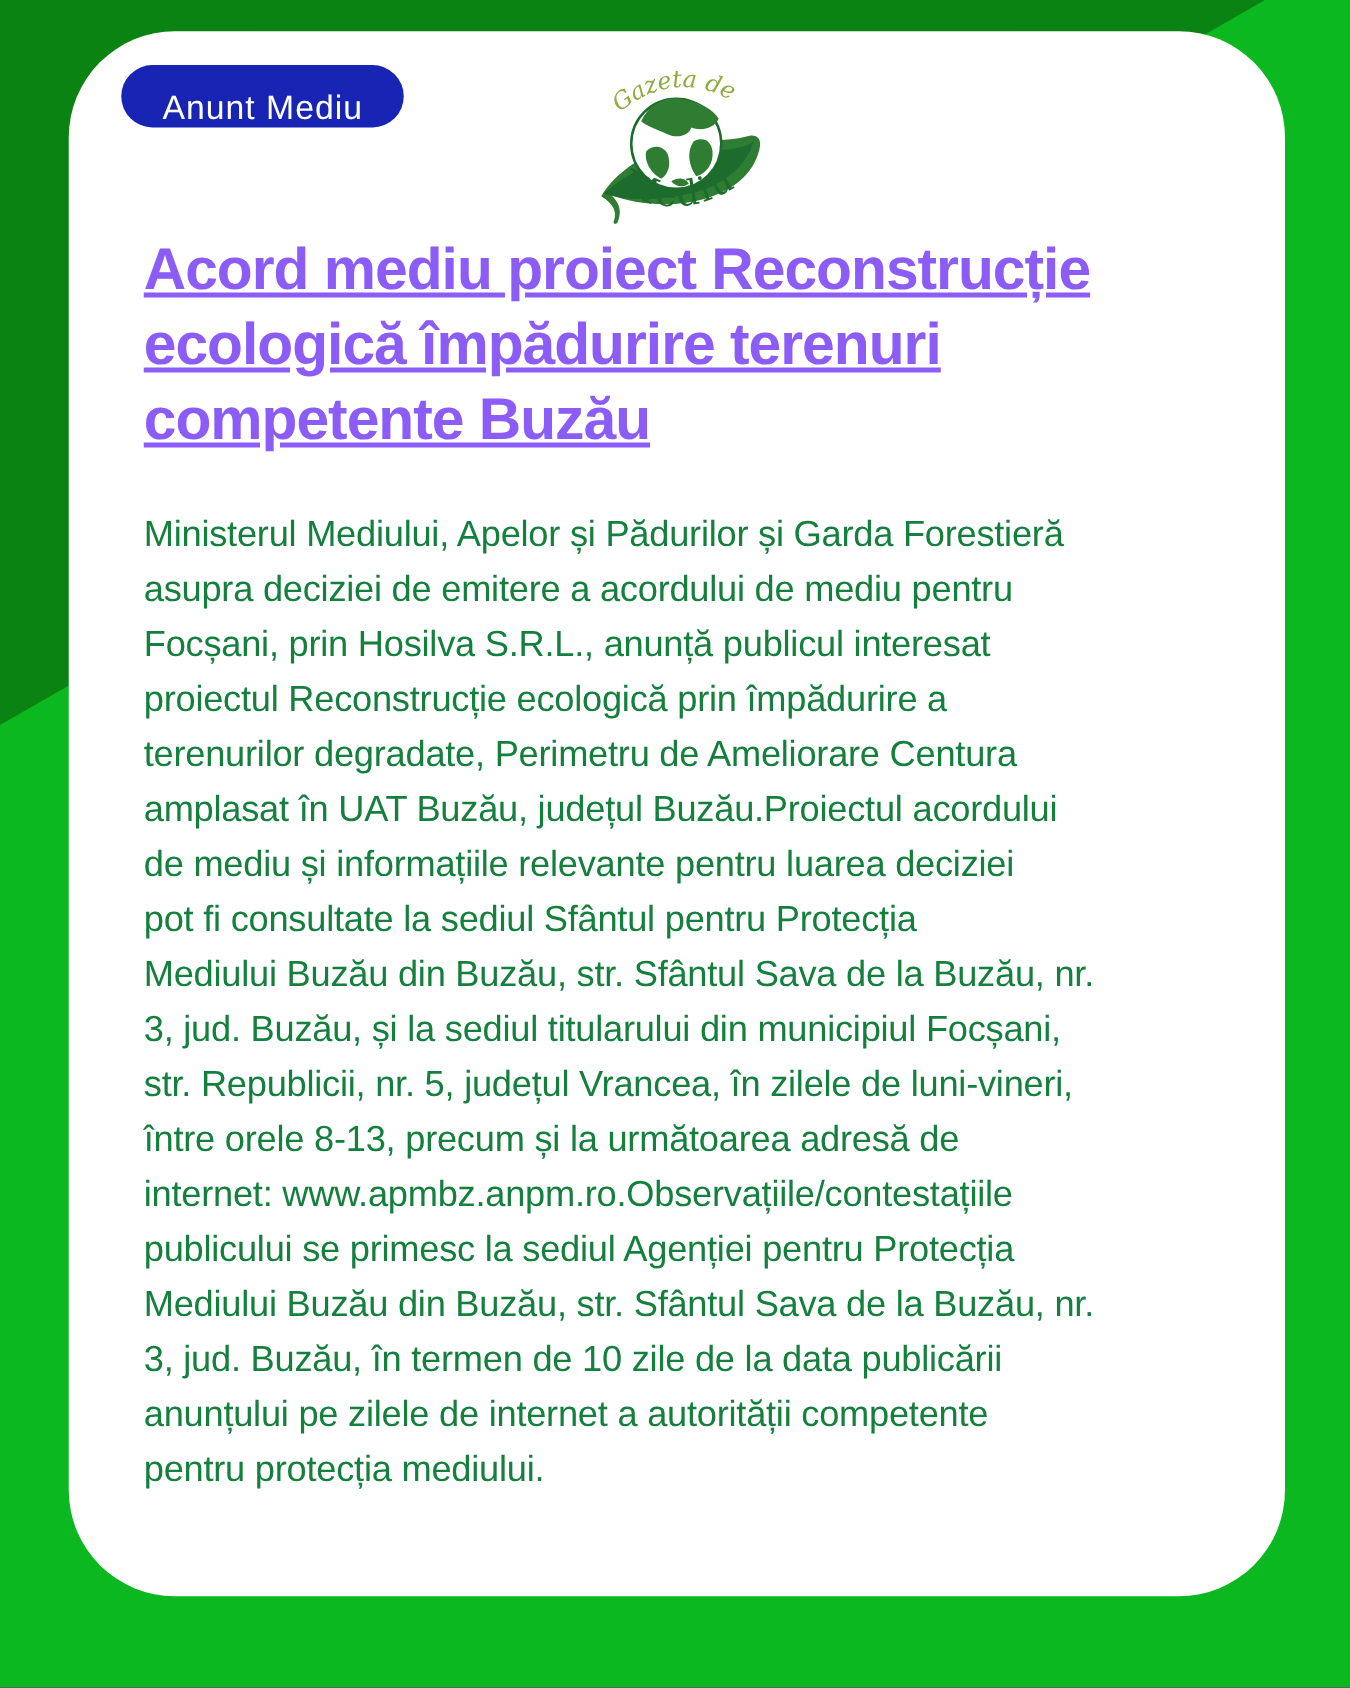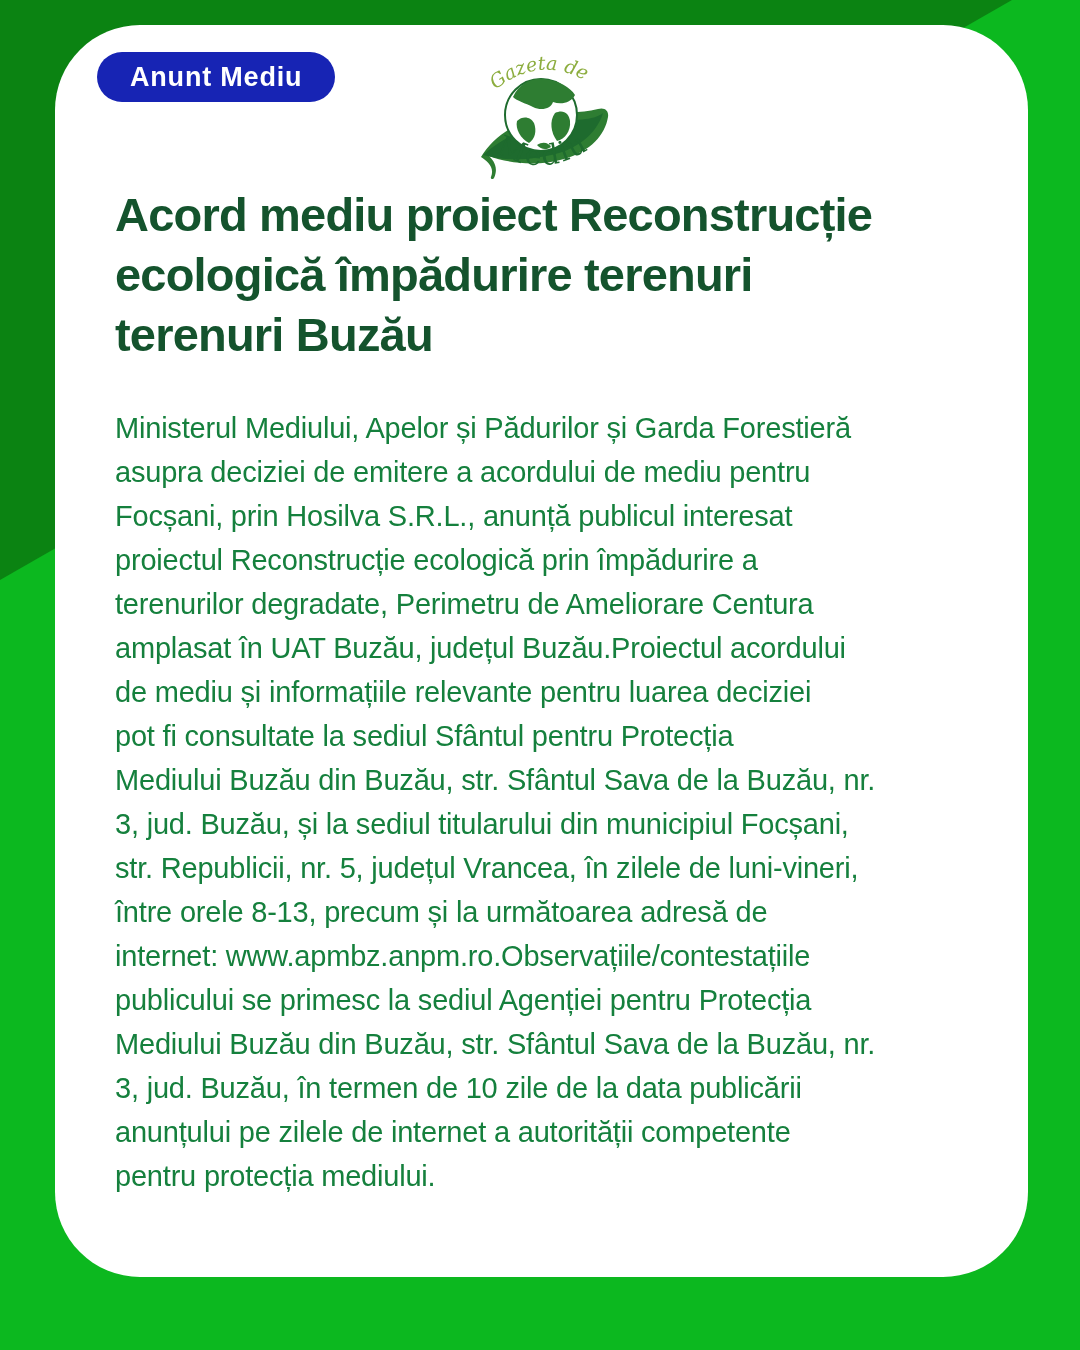--- a/index.html
+++ b/index.html
@@ -13,31 +13,31 @@
     background:#0b8312;
     clip-path: polygon(0 0, 1012px 0, 0 580px);
   }
   .card {
     position:absolute; left:55px; top:25px; width:973px; height:1252px;
     background:#ffffff; border-radius:85px;
   }
   .badge {
     position:absolute; left:42px; top:27px; height:50px;
     background:#1724b4; color:#ffffff; border-radius:27px;
-    display:flex; align-items:center; padding:0 33px;
-    font-size:27px; letter-spacing:0.8px; font-weight:700;
+    display:flex; align-items:flex-end; padding:0 33px;
+    font-size:27px; letter-spacing:0.8px; font-weight:400;
   }
   .logo {
     position:absolute; top:14px; left:50%; transform:translateX(-50%);
     width:150px; height:150px;
   }
   .title {
     position:absolute; left:60px; top:160px; width:890px;
     font-size:47px; line-height:60px; font-weight:700;
-    color:#14532d; letter-spacing:-0.8px;
+    color:#8b5cf6; letter-spacing:-0.8px;text-decoration:underline;
   }
   .title .tline { display:block; }
   .article {
     position:absolute; left:60px; top:381px; width:890px;
     font-size:29px; line-height:44px; color:#15803d;
     letter-spacing:-0.2px;
   }
   .article .bline { display:block; white-space:nowrap; }
   .arc-top-text  { font-family:"DejaVu Serif", serif; font-style:italic; font-size:19px; fill:#8cad3e; }
   .arc-bot-text  { font-family:"DejaVu Serif", serif; font-size:28px; fill:#1e6b2e; letter-spacing:2px; }
@@ -81,21 +81,21 @@
         <textPath href="#arcTop" startOffset="50%" text-anchor="middle">Gazeta de</textPath>
       </text>
       <text class="arc-bot-text">
         <textPath href="#arcBot" startOffset="50%" text-anchor="middle">Mediu</textPath>
       </text>
     </svg>
 
     <h1 class="title" style="margin:0">
       <span class="tline">Acord mediu proiect Reconstrucție</span>
       <span class="tline">ecologică împădurire terenuri</span>
-      <span class="tline">terenuri Buzău</span>
+      <span class="tline">competente Buzău</span>
     </h1>
 
     <div class="article">
       <span class="bline">Ministerul Mediului, Apelor și Pădurilor și Garda Forestieră</span>
       <span class="bline">asupra deciziei de emitere a acordului de mediu pentru</span>
       <span class="bline">Focșani, prin Hosilva S.R.L., anunță publicul interesat</span>
       <span class="bline">proiectul Reconstrucție ecologică prin împădurire a</span>
       <span class="bline">terenurilor degradate, Perimetru de Ameliorare Centura</span>
       <span class="bline">amplasat în UAT Buzău, județul Buzău.Proiectul acordului</span>
       <span class="bline">de mediu și informațiile relevante pentru luarea deciziei</span>

